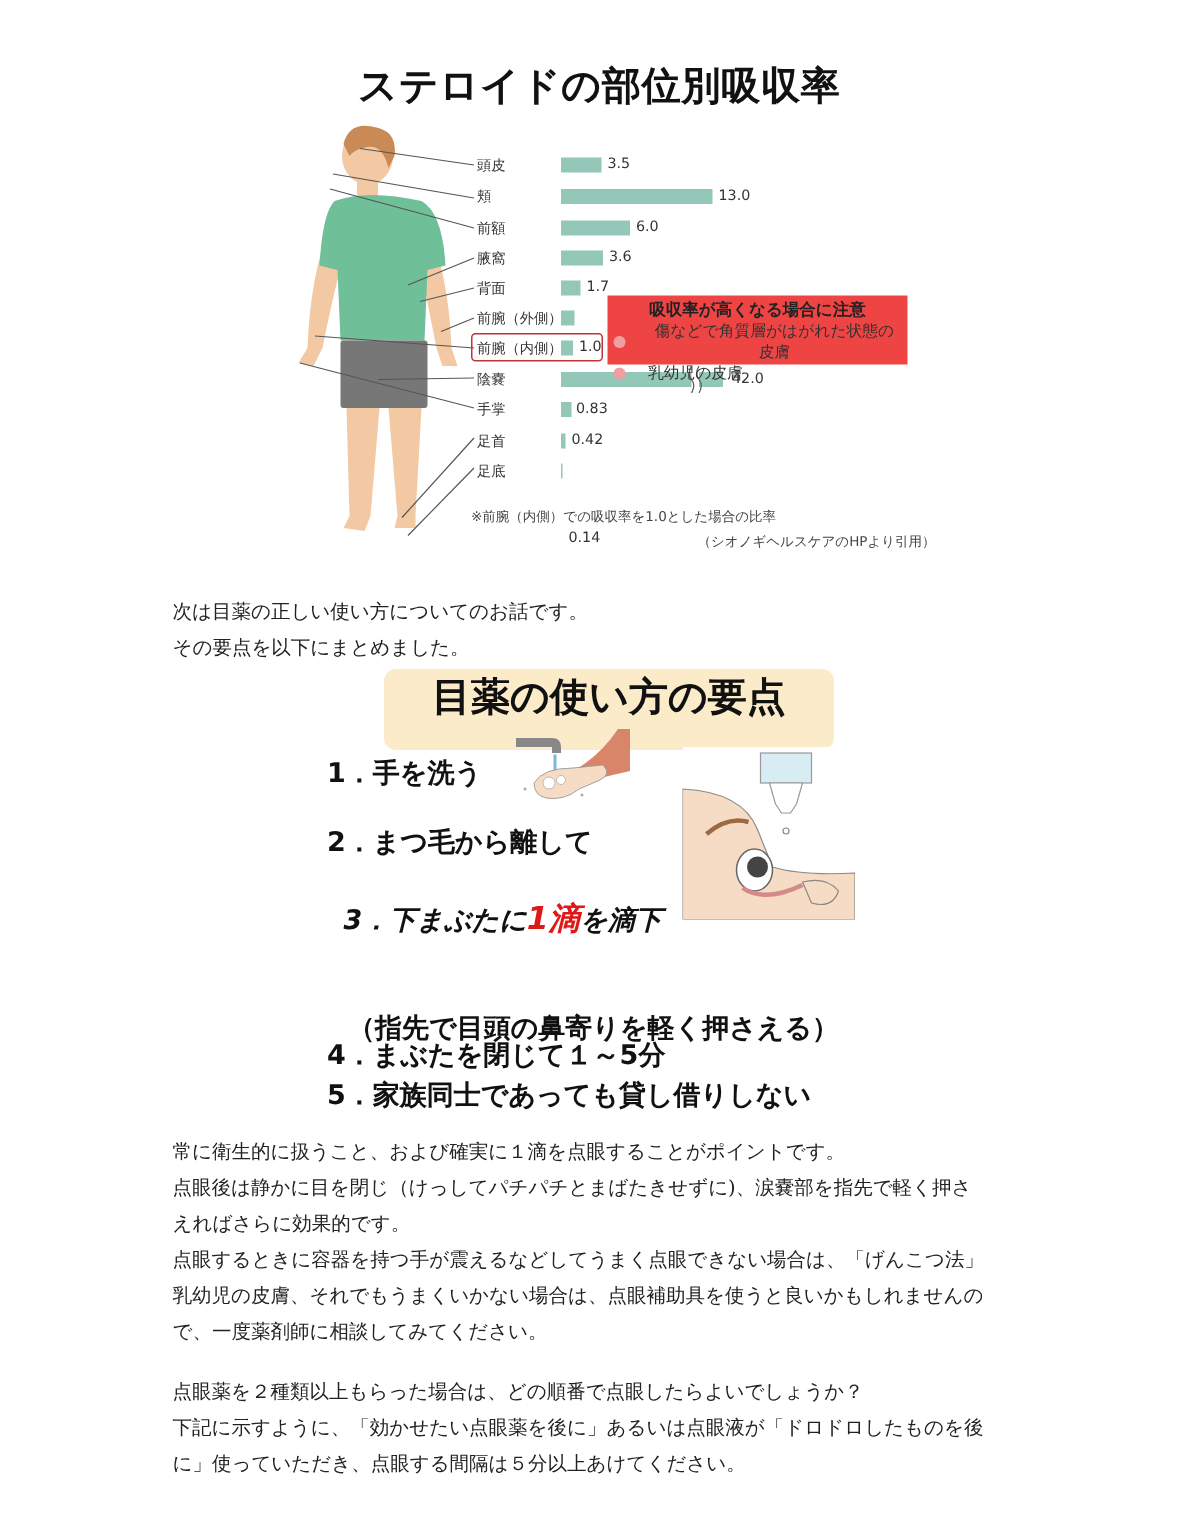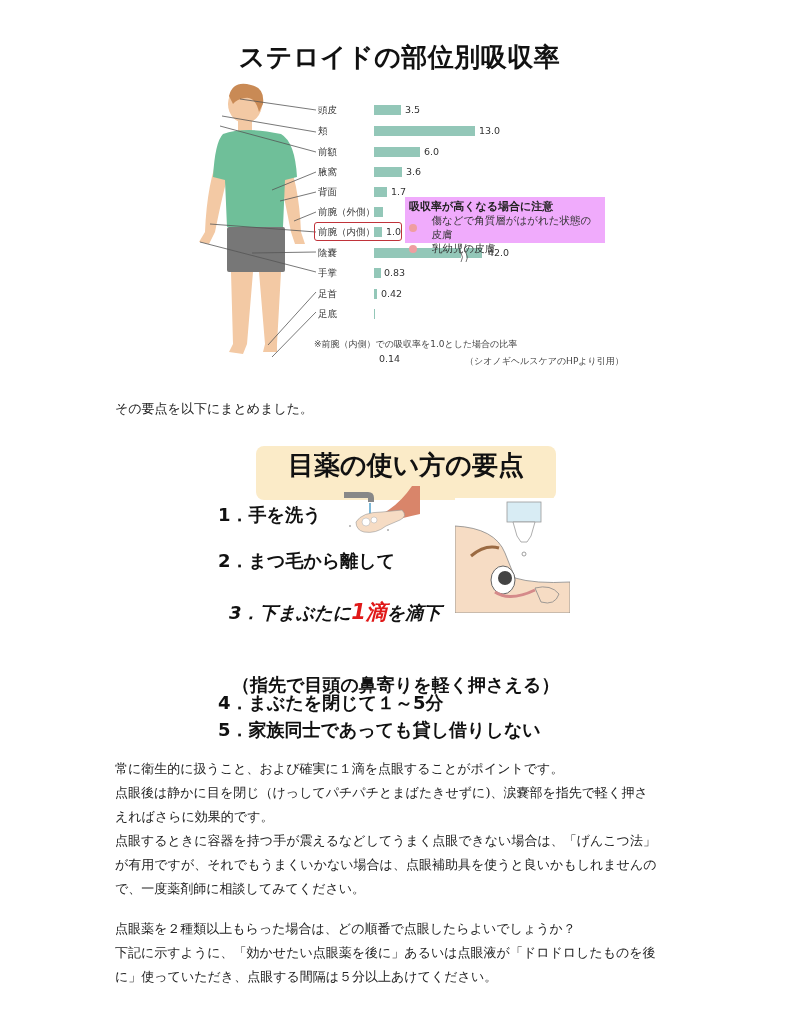--- a/index.html
+++ b/index.html
@@ -5,21 +5,21 @@
   html, body { margin: 0; padding: 0; background: #ffffff; }
   body { width: 799px; height: 1024px; position: relative; overflow: hidden;
          font-family: "DejaVu Sans", sans-serif; color: #222; }
   .abs { position: absolute; }
   .chart-title { left: 0; width: 799px; top: 40px; text-align: center;
                  font-size: 26px; font-weight: bold; color: #111; letter-spacing: 0.5px; }
   .label { font-size: 9.5px; color: #333; white-space: nowrap; }
   .bar { background: #93c7b8; height: 10px; }
   .val { font-size: 9.5px; color: #333; }
   .hl-box { border: 1.5px solid #c0333a; border-radius: 3px; }
-  .warn { background: #f0abfc; }
+  .warn { background: #ef4444; text-align: center; }
   .warn-title { font-size: 11px; font-weight: bold; color: #222; }
   .warn-item { font-size: 10.5px; color: #333; display: flex; align-items: center; gap: 15px; }
   .pink-dot { width: 8px; height: 8px; border-radius: 50%; background: #ef9ea1; display: inline-block; }
   .note { font-size: 9px; color: #444; }
   .para { font-family: "DejaVu Serif", serif; font-size: 13px; color: #222; line-height: 24px; }
   .banner { background: #fbebc8; border-radius: 8px; text-align: center; font-weight: bold;
             font-size: 26px; color: #111; }
   .step { font-size: 18px; font-weight: bold; color: #111; white-space: nowrap; }
   .red { color: #e01818; font-size: 21px; }
 </style>
@@ -123,20 +123,21 @@
   <div class="warn-item">
     <span class="pink-dot"></span>
     <span>乳幼児の皮膚</span>
   </div>
 </div>
 
 <div class="abs note" style="left:314px;top:338px;">※前腕（内側）での吸収率を1.0とした場合の比率</div>
 <div class="abs note" style="left:465px;top:355px;">（シオノギヘルスケアのHPより引用）</div>
 
 <div class="abs para" style="left:115px;top:397px;">
+  <div>次は目薬の正しい使い方についてのお話です。</div>
   <div>その要点を以下にまとめました。</div>
 </div>
 
 <div class="abs banner" style="left:256px;top:446px;width:300px;height:54px;line-height:38px;">目薬の使い方の要点</div>
 
 <div class="abs step" style="left:218px;top:503px;">
   <span>1．</span><span>手を洗う</span>
 </div>
 <div class="abs step" style="left:218px;top:549px;">
   <span>2．</span><span>まつ毛から離して</span>
@@ -174,21 +175,21 @@
   <circle cx="50" cy="80" r="7" fill="#444"></circle>
   <path d="M40 94 Q55 104 80 92" stroke="#d58a8a" stroke-width="3" fill="none"></path>
   <path d="M80 90 Q96 86 104 96 Q100 108 86 104 Z" fill="#f6dcc4" stroke="#888" stroke-width="0.8"></path>
 </svg>
 
 <div class="abs para" style="left:115px;top:757px;">
   <div>常に衛生的に扱うこと、および確実に１滴を点眼することがポイントです。</div>
   <div>点眼後は静かに目を閉じ（けっしてパチパチとまばたきせずに)、涙嚢部を指先で軽く押さ</div>
   <div>えればさらに効果的です。</div>
   <div>点眼するときに容器を持つ手が震えるなどしてうまく点眼できない場合は、「げんこつ法」</div>
-  <div>が有用ですが、それでもうまくいかない場合は、点眼補助具を使うと良いかもしれませんの</div>
+  <div>乳幼児の皮膚、それでもうまくいかない場合は、点眼補助具を使うと良いかもしれませんの</div>
   <div>で、一度薬剤師に相談してみてください。</div>
 </div>
 
 <div class="abs para" style="left:115px;top:917px;">
   <div>点眼薬を２種類以上もらった場合は、どの順番で点眼したらよいでしょうか？</div>
   <div>下記に示すように、「効かせたい点眼薬を後に」あるいは点眼液が「ドロドロしたものを後</div>
   <div>に」使っていただき、点眼する間隔は５分以上あけてください。</div>
 </div>
 
 </body></html>

